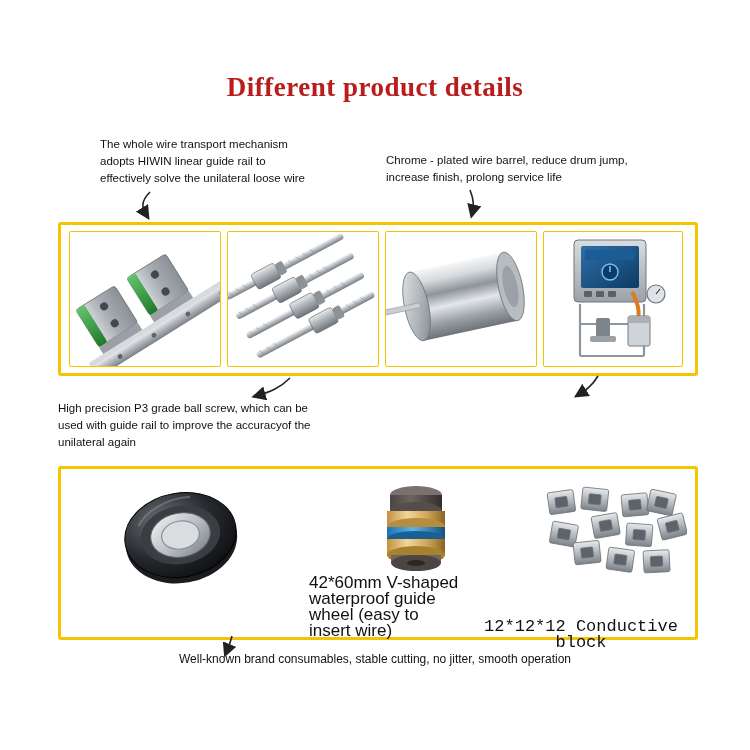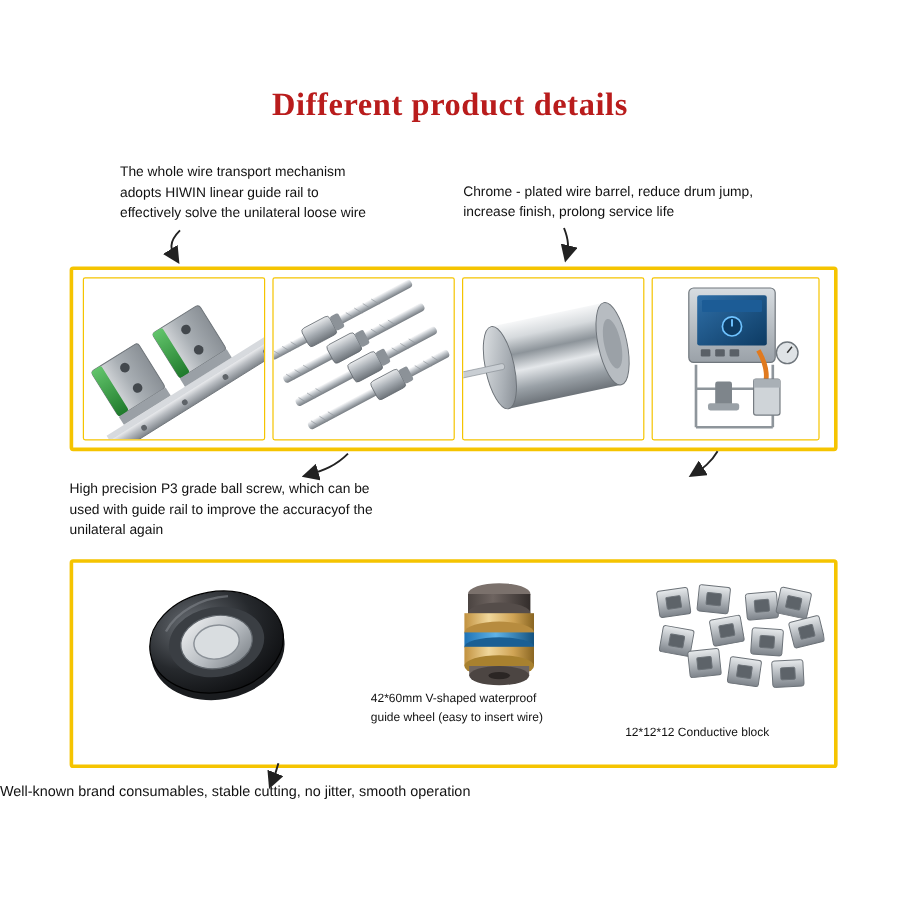--- a/index.html
+++ b/index.html
@@ -53,30 +53,30 @@
   .cell2{left:166px;width:150px;}
   .cell3{left:324px;width:150px;}
   .cell4{left:482px;width:138px;}
 
   
   .arrows{position:absolute;left:0;top:0;width:750px;height:750px;pointer-events:none;}
 
   
   .bcap{
     position:absolute;
-    font-size:10px;
+    font-size:17px;
     line-height:16px;
     color:#111;
     text-align:center;
   }
   .bottom-note{
     position:absolute;
     left:0;width:750px;
     top:652px;
-    text-align:left;
+    text-align:center;
     font-size:12px;
     color:#111;
   }
 
   
   .ill{position:absolute;left:0;top:0;width:100%;height:100%;}
 </style>
 </head>
 <body>
 
@@ -366,21 +366,21 @@
           <rect x="7" y="6" width="12" height="10" rx="1" fill="#5d6369"></rect>
         </g>
         <g transform="translate(104,66) rotate(-3)">
           <rect x="0" y="0" width="26" height="22" rx="2" fill="url(#blk)"></rect>
           <rect x="7" y="6" width="12" height="10" rx="1" fill="#5d6369"></rect>
         </g>
       </g>
     </svg>
 
     <div class="bcap" style="left:248px;top:106px;width:150px;text-align:left;">42*60mm V-shaped waterproof guide wheel (easy to insert wire)</div>
-    <div class="bcap" style="left:420px;top:134px;width:200px;">12*12*12 Conductive block</div>
+    <div class="bcap" style="left:420px;top:150px;width:200px;font-family:Liberation Mono, monospace;">12*12*12 Conductive block</div>
   </div>
 
   <div class="bottom-note">Well-known brand consumables, stable cutting, no jitter, smooth operation</div>
 
   <svg class="arrows">
     <defs>
       <marker id="ah" markerWidth="9" markerHeight="9" refX="6" refY="4.5" orient="auto">
         <path d="M0,0 L9,4.5 L0,9 z" fill="#222"></path>
       </marker>
     </defs>

